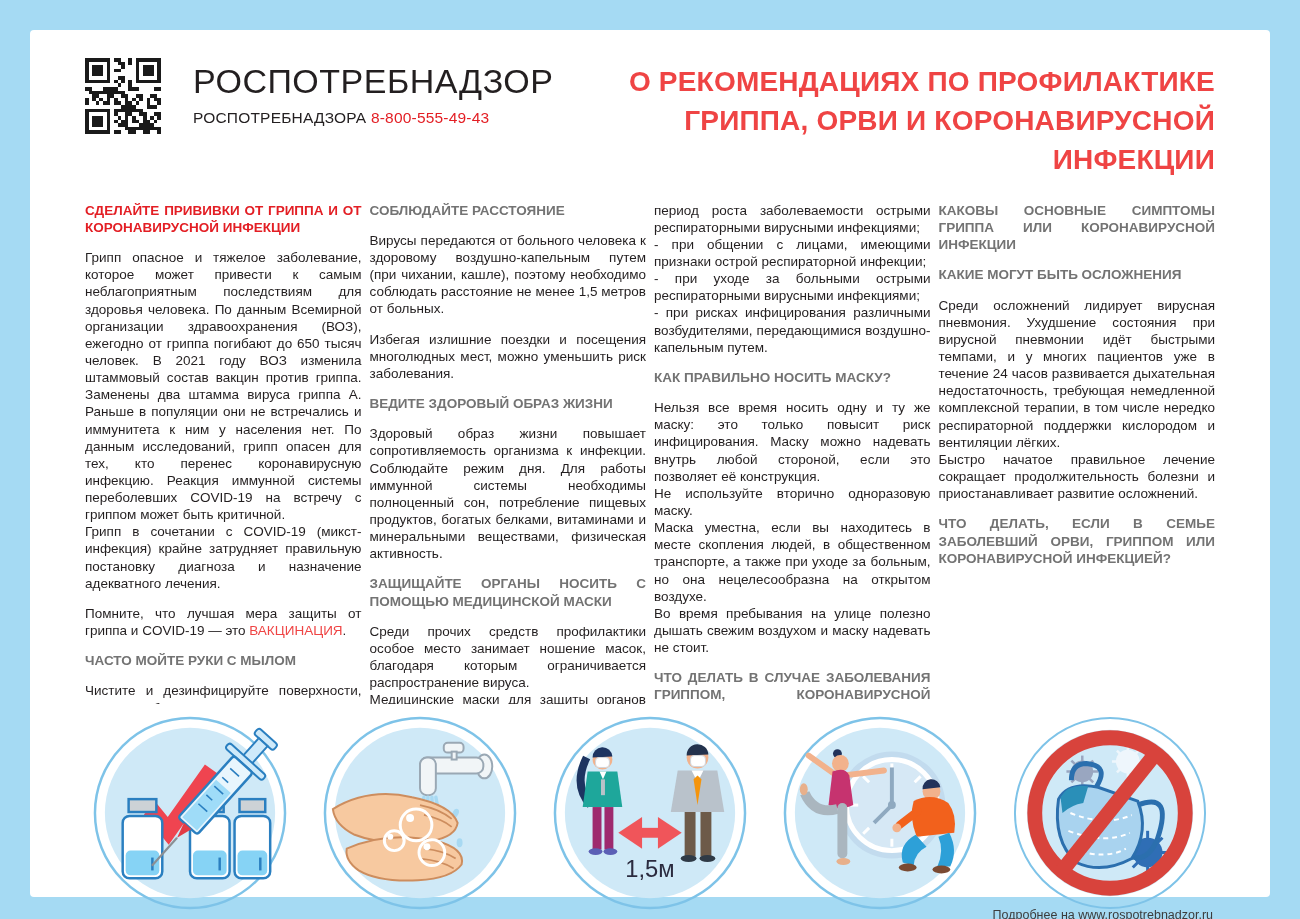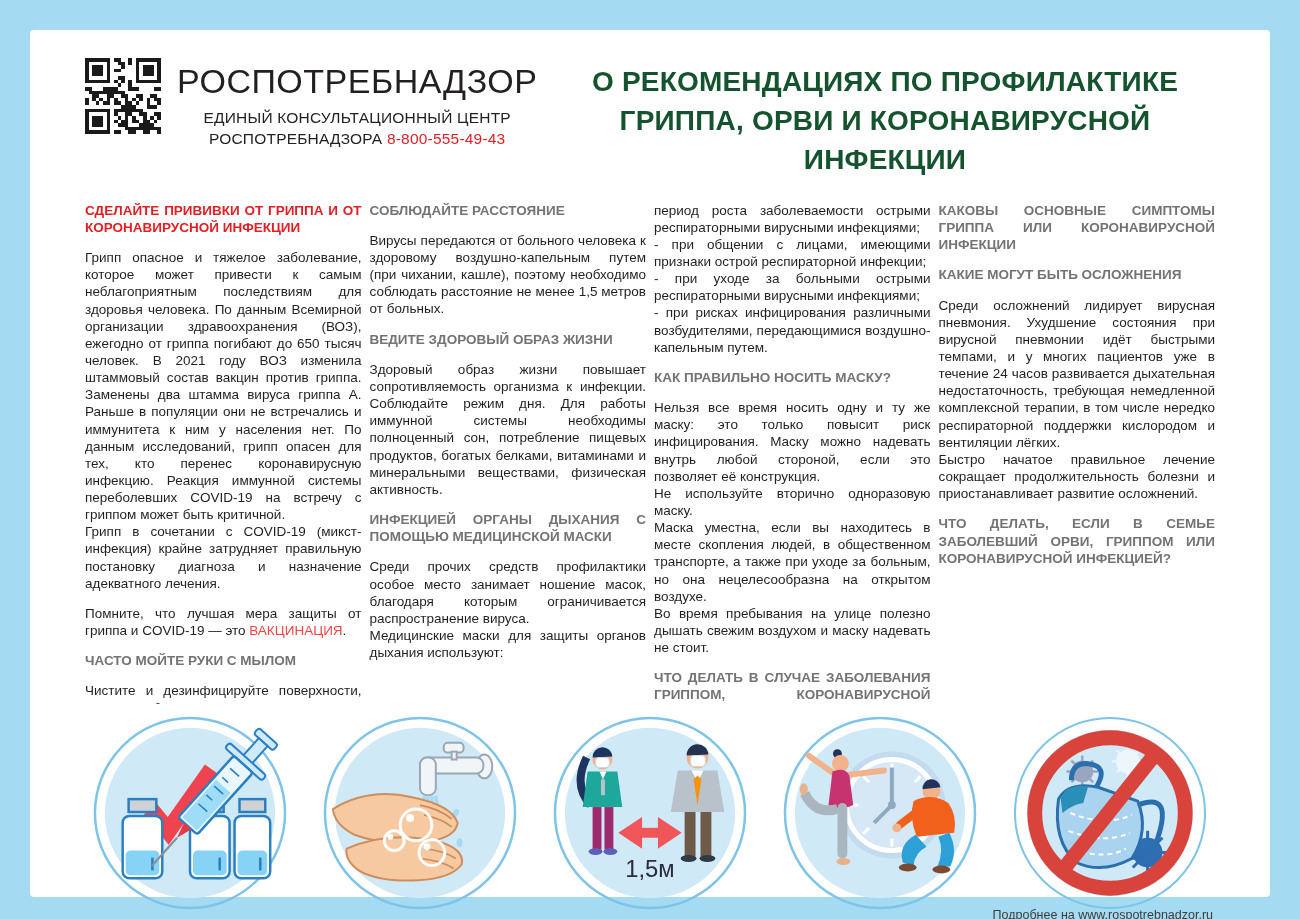--- a/index.html
+++ b/index.html
@@ -3,25 +3,25 @@
 <meta charset="utf-8">
 <style>
   html,body{margin:0;padding:0;}
   body{font-family:"Liberation Sans","DejaVu Sans",sans-serif;background:#fff;}
   .frame{position:relative;width:1300px;height:919px;background:#a5daf3;overflow:hidden;}
   .sheet{position:absolute;left:30px;top:30px;right:30px;bottom:22px;background:#ffffff;border-radius:4px;
          padding:26px 55px 8px 55px;box-sizing:border-box;}
   
   .hdr{display:flex;align-items:flex-start;}
   .qr{width:76px;height:76px;flex:0 0 auto;margin-top:2px;}
-  .hdr-left{display:flex;gap:16px;align-items:flex-start;width:470px;flex:0 0 auto;text-align:center;}
+  .hdr-left{display:flex;gap:32px;align-items:flex-start;width:470px;flex:0 0 auto;}
   .org{font-size:34px;color:#231f20;letter-spacing:.5px;white-space:nowrap;margin-top:6px;}
   .org-sub{font-size:15.5px;color:#231f20;margin-top:7px;line-height:1.35;letter-spacing:.2px;}
   .phone{color:#e31e24;}
-  .main-title{flex:1;text-align:center;color:#14532d;font-weight:bold;font-size:28px;line-height:1.4;margin-top:6px;letter-spacing:.2px;}
+  .main-title{flex:1;text-align:right;color:#ef4444;font-weight:bold;font-size:28px;line-height:1.4;margin-top:6px;letter-spacing:.2px;}
   
   .cols{display:flex;gap:8px;margin-top:22px;height:502px;overflow:hidden;}
   .col{flex:1 1 0;min-width:0;}
   .h{font-weight:bold;font-size:13.5px;line-height:1.28;color:#737373;margin:0 0 13px 0;text-align:justify;}
   .h.red{color:#e31e24;}
   .h.t0{margin-bottom:3px;}
   .col p{font-size:13.5px;line-height:1.27;color:#231f20;margin:0 0 13px 0;text-align:justify;}
   .col p.t0{margin-bottom:0;}
   .redword{color:#ef4444;}
   
@@ -265,21 +265,20 @@
             <rect x="9" y="20" width="1" height="1" fill="#1a1a1a"></rect>
             <rect x="12" y="20" width="1" height="1" fill="#1a1a1a"></rect>
             <rect x="13" y="20" width="1" height="1" fill="#1a1a1a"></rect>
             <rect x="16" y="20" width="1" height="1" fill="#1a1a1a"></rect>
             <rect x="17" y="20" width="1" height="1" fill="#1a1a1a"></rect>
             <rect x="20" y="20" width="1" height="1" fill="#1a1a1a"></rect>
           </svg>
         <div>
           <div class="org">РОСПОТРЕБНАДЗОР</div>
           <div class="org-sub">
-            <div>ЕДИНЫЙ КОНСУЛЬТАЦИОННЫЙ ЦЕНТР</div>
             <div>
               <span>РОСПОТРЕБНАДЗОРА</span>
               <span class="phone">8-800-555-49-43</span>
             </div>
           </div>
         </div>
       </div>
       <div class="main-title">
         <div>О РЕКОМЕНДАЦИЯХ ПО ПРОФИЛАКТИКЕ</div>
         <div>ГРИППА, ОРВИ И КОРОНАВИРУСНОЙ ИНФЕКЦИИ</div>
@@ -291,23 +290,24 @@
           <div class="h red">СДЕЛАЙТЕ ПРИВИВКИ ОТ ГРИППА И ОТ КОРОНАВИРУСНОЙ ИНФЕКЦИИ</div>
           <p class="t0">Грипп опасное и тяжелое заболевание, которое может привести к самым неблагоприятным последствиям для здоровья человека. По данным Всемирной организации здравоохранения (ВОЗ), ежегодно от гриппа погибают до 650 тысяч человек. В 2021 году ВОЗ изменила штаммовый состав вакцин против гриппа. Заменены два штамма вируса гриппа А. Раньше в популяции они не встречались и иммунитета к ним у населения нет. По данным исследований, грипп опасен для тех, кто перенес коронавирусную инфекцию. Реакция иммунной системы переболевших COVID-19 на встречу с гриппом может быть критичной.</p>
           <p>Грипп в сочетании с COVID-19 (микст-инфекция) крайне затрудняет правильную постановку диагноза и назначение адекватного лечения.</p>
           <p><span>Помните, что лучшая мера защиты от гриппа и COVID-19 — это </span><span class="redword">ВАКЦИНАЦИЯ</span><span>.</span></p>
           <div class="h">ЧАСТО МОЙТЕ РУКИ С МЫЛОМ</div>
           <p class="t0">Чистите и дезинфицируйте поверхности, используя бытовые моющие средства.</p>
         </div>
         <div class="col">
           <div class="h">СОБЛЮДАЙТЕ РАССТОЯНИЕ</div>
           <p>Вирусы передаются от больного человека к здоровому воздушно-капельным путем (при чихании, кашле), поэтому необходимо соблюдать расстояние не менее 1,5 метров от больных.</p>
+          <p>Избегая излишние поездки и посещения многолюдных мест, можно уменьшить риск заболевания.</p>
           <div class="h">ВЕДИТЕ ЗДОРОВЫЙ ОБРАЗ ЖИЗНИ</div>
           <p>Здоровый образ жизни повышает сопротивляемость организма к инфекции. Соблюдайте режим дня. Для работы иммунной системы необходимы полноценный сон, потребление пищевых продуктов, богатых белками, витаминами и минеральными веществами, физическая активность.</p>
-          <div class="h">ИНФЕКЦИЕЙ ОРГАНЫ ДЫХАНИЯ С ПОМОЩЬЮ МЕДИЦИНСКОЙ МАСКИ</div>
+          <div class="h">ЗАЩИЩАЙТЕ ОРГАНЫ НОСИТЬ С ПОМОЩЬЮ МЕДИЦИНСКОЙ МАСКИ</div>
           <p class="t0">Среди прочих средств профилактики особое место занимает ношение масок, благодаря которым ограничивается распространение вируса.</p>
           <p class="t0">Медицинские маски для защиты органов дыхания используют:</p>
         </div>
         <div class="col">
           <p class="t0">период роста заболеваемости острыми респираторными вирусными инфекциями;</p>
           <p class="t0">- при общении с лицами, имеющими признаки острой респираторной инфекции;</p>
           <p class="t0">- при уходе за больными острыми респираторными вирусными инфекциями;</p>
           <p>- при рисках инфицирования различными возбудителями, передающимися воздушно-капельным путем.</p>
           <div class="h">КАК ПРАВИЛЬНО НОСИТЬ МАСКУ?</div>
           <p class="t0">Нельзя все время носить одну и ту же маску: это только повысит риск инфицирования. Маску можно надевать внутрь любой стороной, если это позволяет её конструкция.</p>

